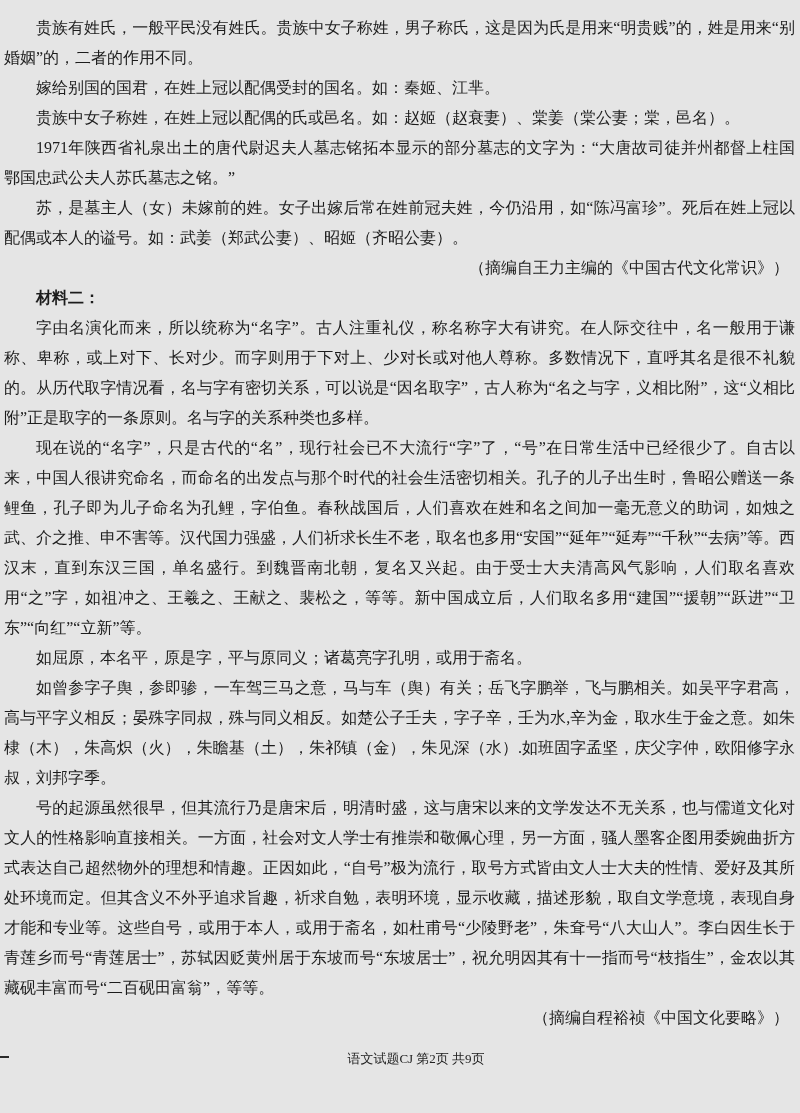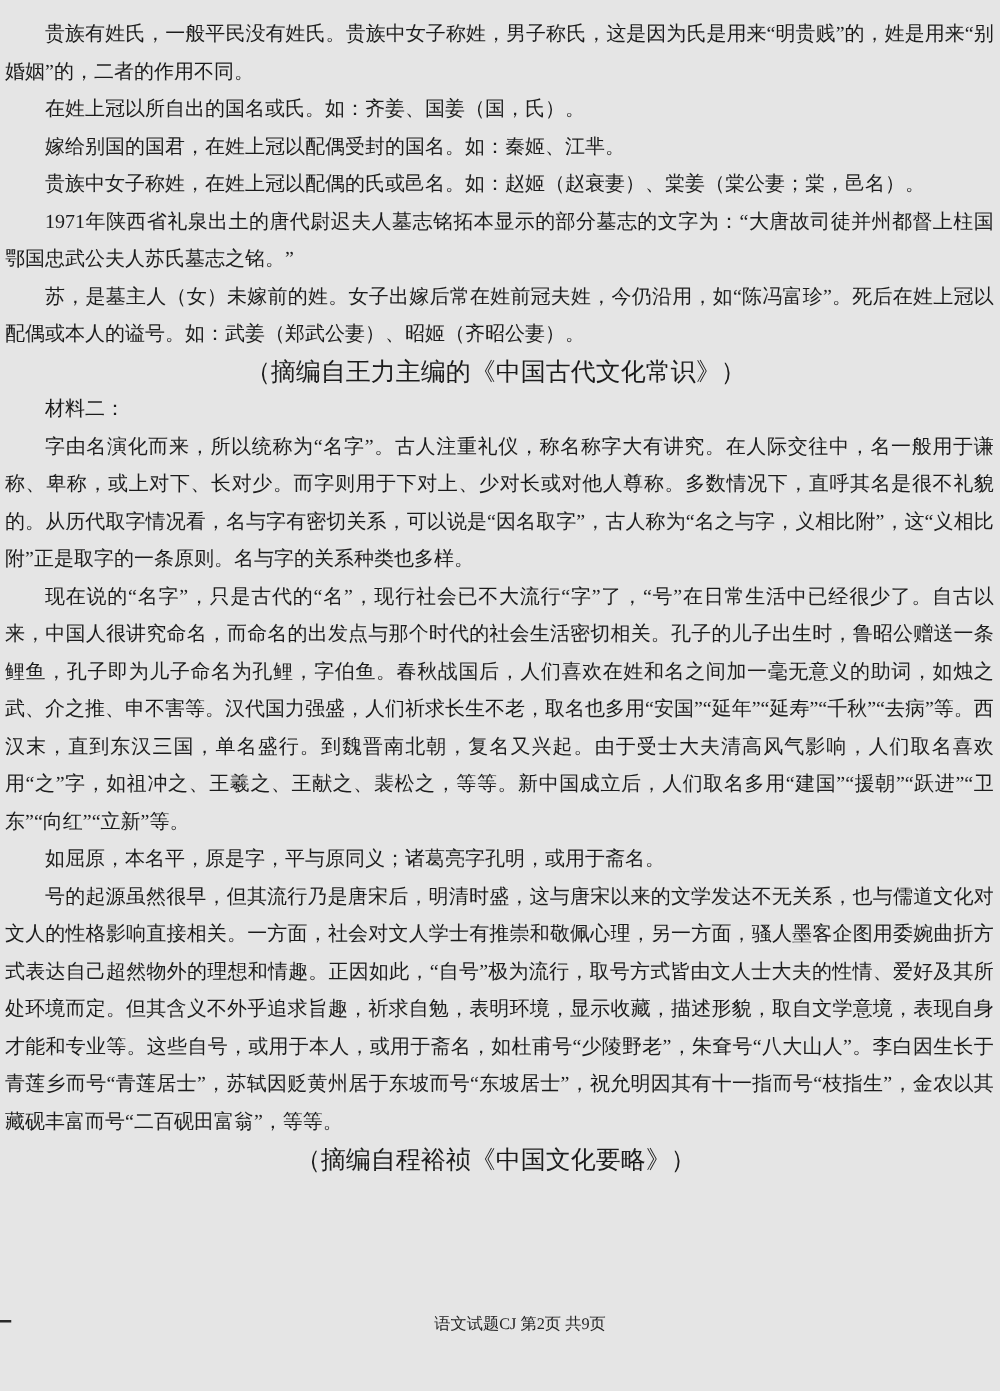--- a/index.html
+++ b/index.html
@@ -25,31 +25,31 @@
   .para {
     margin: 0;
     font-size: 16px;
     line-height: 30px;
     text-align: justify;
     text-indent: 2em;
     word-break: break-all;
   }
   .source-line {
     margin: 0;
-    font-size: 20px;
+    font-size: 16px;
     line-height: 30px;
-    text-align: center;
+    text-align: right;
     text-indent: 0;
     padding-right: 6px;
   }
   .material-heading {
     margin: 0;
     font-size: 16px;
     line-height: 30px;
-    font-weight: normal;
+    font-weight: bold;
     font-family: "Liberation Sans", "DejaVu Sans", sans-serif;
     text-indent: 2em;
   }
   .page-footer {
     position: absolute;
     left: 16px;
     top: 1050px;
     width: 100%;
     text-align: center;
     font-size: 13px;
@@ -67,33 +67,33 @@
   }
 </style>
 </head>
 <body>
 
 <div class="page">
   <div class="content">
 
     <section>
       <p class="para">贵族有姓氏，一般平民没有姓氏。贵族中女子称姓，男子称氏，这是因为氏是用来“明贵贱”的，姓是用来“别婚姻”的，二者的作用不同。</p>
-      <p class="para">在姓上冠以所自出的国名或氏。如：齐姜、国姜（国，氏）。</p>
       <p class="para">嫁给别国的国君，在姓上冠以配偶受封的国名。如：秦姬、江芈。</p>
       <p class="para">贵族中女子称姓，在姓上冠以配偶的氏或邑名。如：赵姬（赵衰妻）、棠姜（棠公妻；棠，邑名）。</p>
       <p class="para">1971年陕西省礼泉出土的唐代尉迟夫人墓志铭拓本显示的部分墓志的文字为：“大唐故司徒并州都督上柱国鄂国忠武公夫人苏氏墓志之铭。”</p>
       <p class="para">苏，是墓主人（女）未嫁前的姓。女子出嫁后常在姓前冠夫姓，今仍沿用，如“陈冯富珍”。死后在姓上冠以配偶或本人的谥号。如：武姜（郑武公妻）、昭姬（齐昭公妻）。</p>
       <p class="source-line">（摘编自王力主编的《中国古代文化常识》）</p>
     </section>
 
     <section>
       <p class="material-heading">材料二：</p>
       <p class="para">字由名演化而来，所以统称为“名字”。古人注重礼仪，称名称字大有讲究。在人际交往中，名一般用于谦称、卑称，或上对下、长对少。而字则用于下对上、少对长或对他人尊称。多数情况下，直呼其名是很不礼貌的。从历代取字情况看，名与字有密切关系，可以说是“因名取字”，古人称为“名之与字，义相比附”，这“义相比附”正是取字的一条原则。名与字的关系种类也多样。</p>
       <p class="para">现在说的“名字”，只是古代的“名”，现行社会已不大流行“字”了，“号”在日常生活中已经很少了。自古以来，中国人很讲究命名，而命名的出发点与那个时代的社会生活密切相关。孔子的儿子出生时，鲁昭公赠送一条鲤鱼，孔子即为儿子命名为孔鲤，字伯鱼。春秋战国后，人们喜欢在姓和名之间加一毫无意义的助词，如烛之武、介之推、申不害等。汉代国力强盛，人们祈求长生不老，取名也多用“安国”“延年”“延寿”“千秋”“去病”等。西汉末，直到东汉三国，单名盛行。到魏晋南北朝，复名又兴起。由于受士大夫清高风气影响，人们取名喜欢用“之”字，如祖冲之、王羲之、王献之、裴松之，等等。新中国成立后，人们取名多用“建国”“援朝”“跃进”“卫东”“向红”“立新”等。</p>
       <p class="para">如屈原，本名平，原是字，平与原同义；诸葛亮字孔明，或用于斋名。</p>
+      <p class="para">如曾参字子舆，参即骖，一车驾三马之意，马与车（舆）有关；岳飞字鹏举，飞与鹏相关。如吴平字君高，高与平字义相反；晏殊字同叔，殊与同义相反。如楚公子壬夫，字子辛，壬为水,辛为金，取水生于金之意。如朱棣（木），朱高炽（火），朱瞻基（土），朱祁镇（金），朱见深（水）.如班固字孟坚，庆父字仲，欧阳修字永叔，刘邦字季。</p>
       <p class="para">号的起源虽然很早，但其流行乃是唐宋后，明清时盛，这与唐宋以来的文学发达不无关系，也与儒道文化对文人的性格影响直接相关。一方面，社会对文人学士有推崇和敬佩心理，另一方面，骚人墨客企图用委婉曲折方式表达自己超然物外的理想和情趣。正因如此，“自号”极为流行，取号方式皆由文人士大夫的性情、爱好及其所处环境而定。但其含义不外乎追求旨趣，祈求自勉，表明环境，显示收藏，描述形貌，取自文学意境，表现自身才能和专业等。这些自号，或用于本人，或用于斋名，如杜甫号“少陵野老”，朱耷号“八大山人”。李白因生长于青莲乡而号“青莲居士”，苏轼因贬黄州居于东坡而号“东坡居士”，祝允明因其有十一指而号“枝指生”，金农以其藏砚丰富而号“二百砚田富翁”，等等。</p>
       <p class="source-line">（摘编自程裕祯《中国文化要略》）</p>
     </section>
 
   </div>
 
   <div class="scan-dash"></div>
   <div class="page-footer">语文试题CJ 第2页 共9页</div>
 </div>
 

